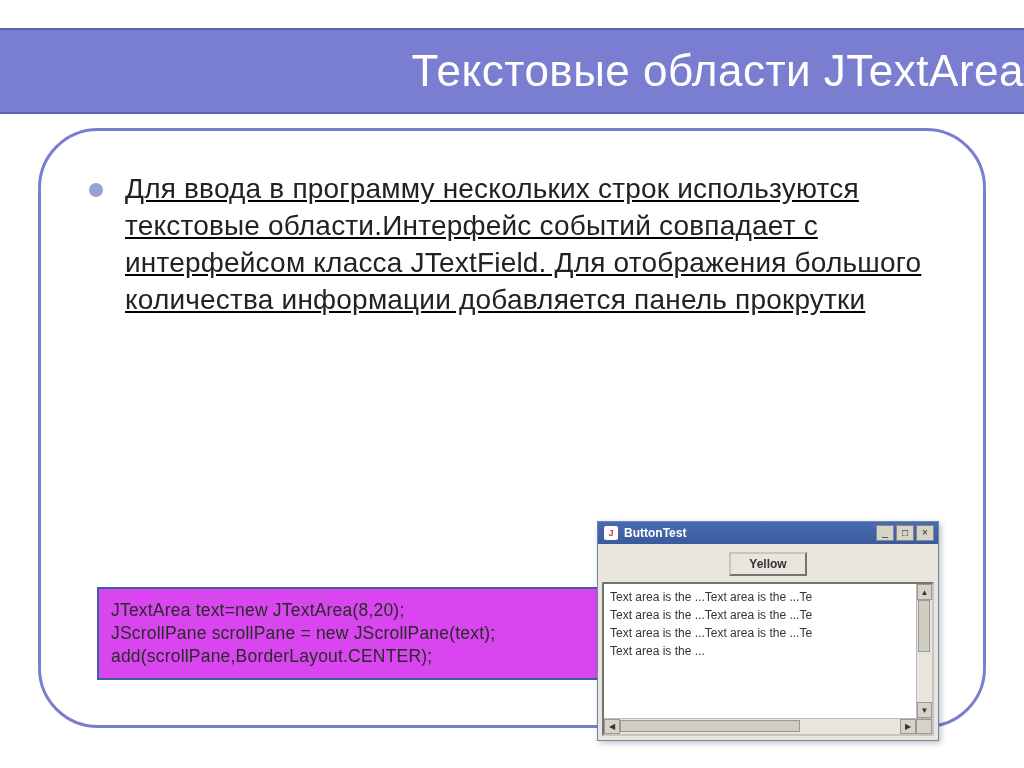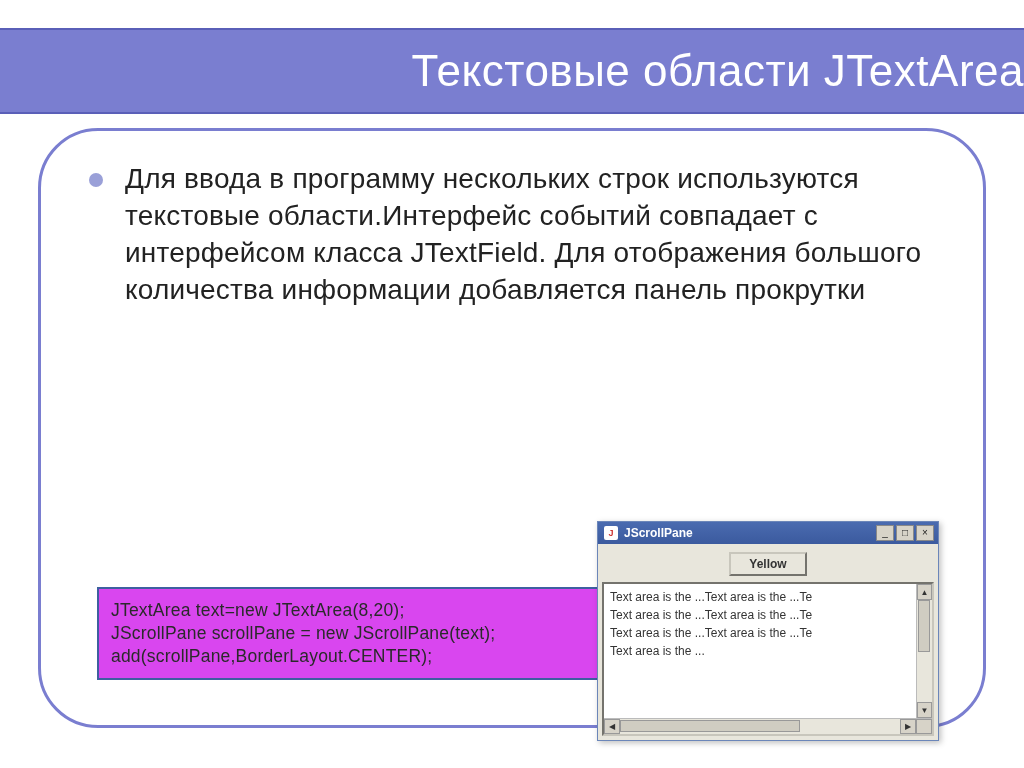--- a/index.html
+++ b/index.html
@@ -40,22 +40,23 @@
     width: 948px;
     height: 600px;
     border: 3px solid #7a7ed0;
     border-radius: 60px;
     padding: 30px 40px 30px 30px;
   }
 
   .bullet-block {
     display: flex;
     align-items: flex-start;
-    margin-top: 0;
+    margin-top: 10px;
     margin-left: 18px;
+    text-decoration: underline;
   }
   .bullet-dot {
     width: 14px; height: 14px;
     border-radius: 50%;
     background: #9aa0d8;
     margin-top: 12px;
     margin-right: 22px;
     flex-shrink: 0;
   }
   .bullet-text {
@@ -207,21 +208,21 @@
     <div class="code-box"><span>JTextArea text=new JTextArea(8,20);</span>
 <span>JScrollPane scrollPane = new JScrollPane(text);</span>
 <span>add(scrollPane,BorderLayout.CENTER);</span></div>
 
     <div class="swing-win">
       <div class="swing-titlebar">
         <div class="swing-titlebar-left">
           <div class="java-icon">
               <span>J</span>
             </div>
-          <div class="swing-title">JScrollPane</div>
+          <div class="swing-title">ButtonTest</div>
         </div>
         <div class="winbtns">
           <div class="winbtn">
               <span>_</span>
             </div>
           <div class="winbtn">
               <span>□</span>
             </div>
           <div class="winbtn">
               <span>×</span>

